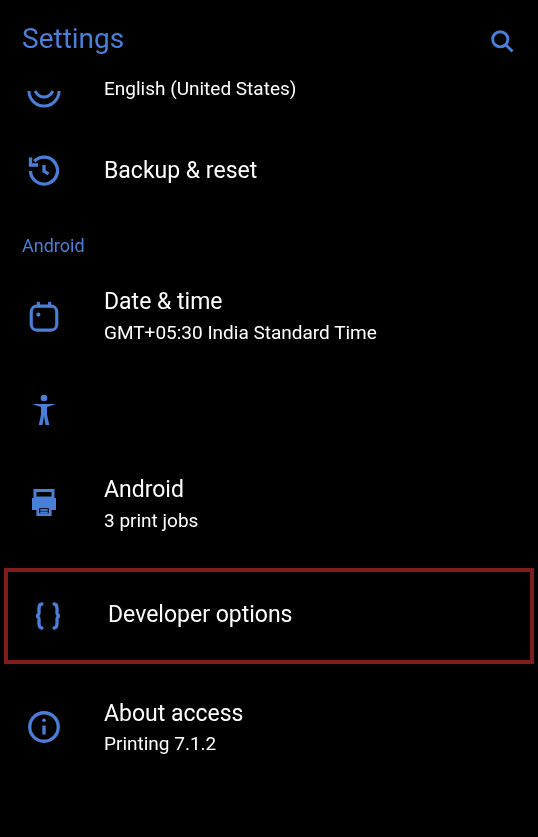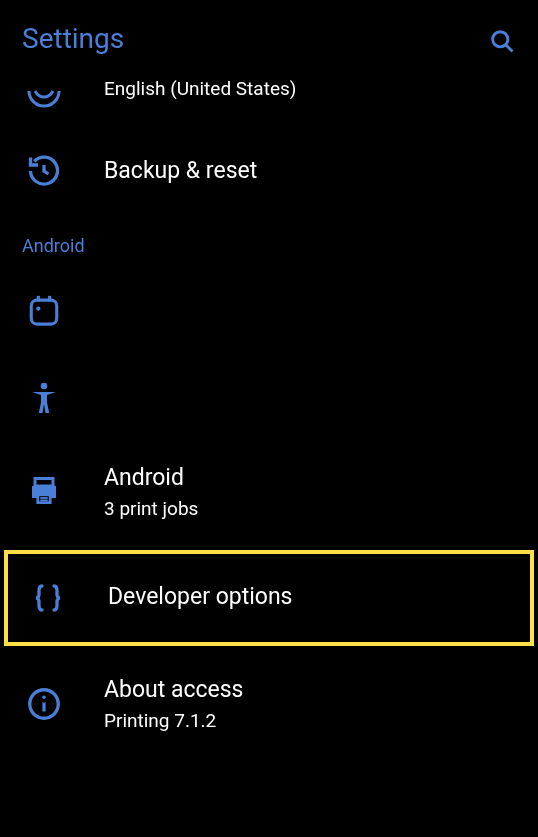--- a/index.html
+++ b/index.html
@@ -64,22 +64,22 @@
       font-weight: 400;
       margin-top: 4px;
     }
     .section-label {
       color: #4a7fd8;
       font-size: 18px;
       font-weight: 400;
       padding: 20px 22px 10px 22px;
     }
     .highlight {
-      border: 4px solid #fde047;
-      margin: 8px 4px;
+      border: 4px solid #7f1d1d;
+      margin: 14px 4px;
       padding-left: 18px;
     }
     .highlight .item {
       padding-left: 0;
     }
     svg {
       display: block;
     }
   </style>
 </head>
@@ -125,20 +125,24 @@
   <div class="section-label">Android</div>
 
   <div class="item">
     <div class="icon-wrap">
       <svg width="34" height="34" viewBox="0 0 24 24" fill="none" stroke="#4a7fd8" stroke-width="2.2">
         <rect x="3" y="5" width="18" height="17" rx="4"></rect>
         <line x1="8" y1="2" x2="8" y2="6"></line>
         <line x1="16" y1="2" x2="16" y2="6"></line>
         <circle cx="8" cy="11" r="1.5" fill="#4a7fd8" stroke="none"></circle>
       </svg>
+    </div>
+    <div class="text-wrap">
+      <div class="item-title">Date &amp; time</div>
+      <div class="item-subtitle">GMT+05:30 India Standard Time</div>
     </div>
   </div>
 
   <div class="item">
     <div class="icon-wrap">
       <svg width="36" height="36" viewBox="0 0 24 24" fill="#4a7fd8">
         <circle cx="12" cy="4" r="2.2"></circle>
         <path d="M4 8 L20 8 L14 10 L14 15 L15.5 22 L13 22 L12 16 L11 22 L8.5 22 L10 15 L10 10 Z"></path>
       </svg>
     </div>

